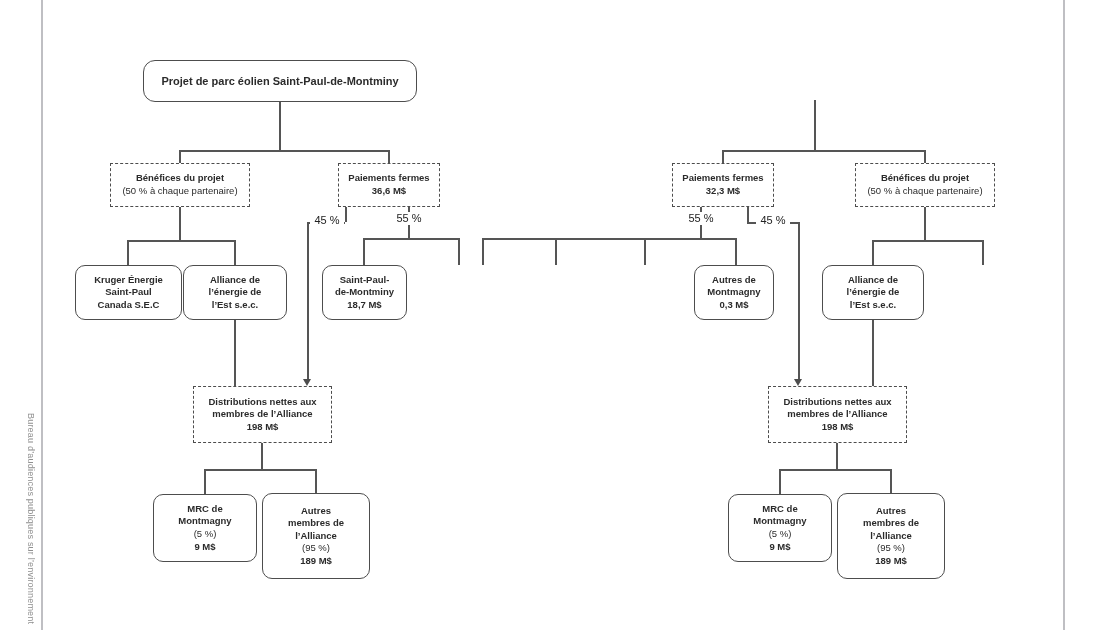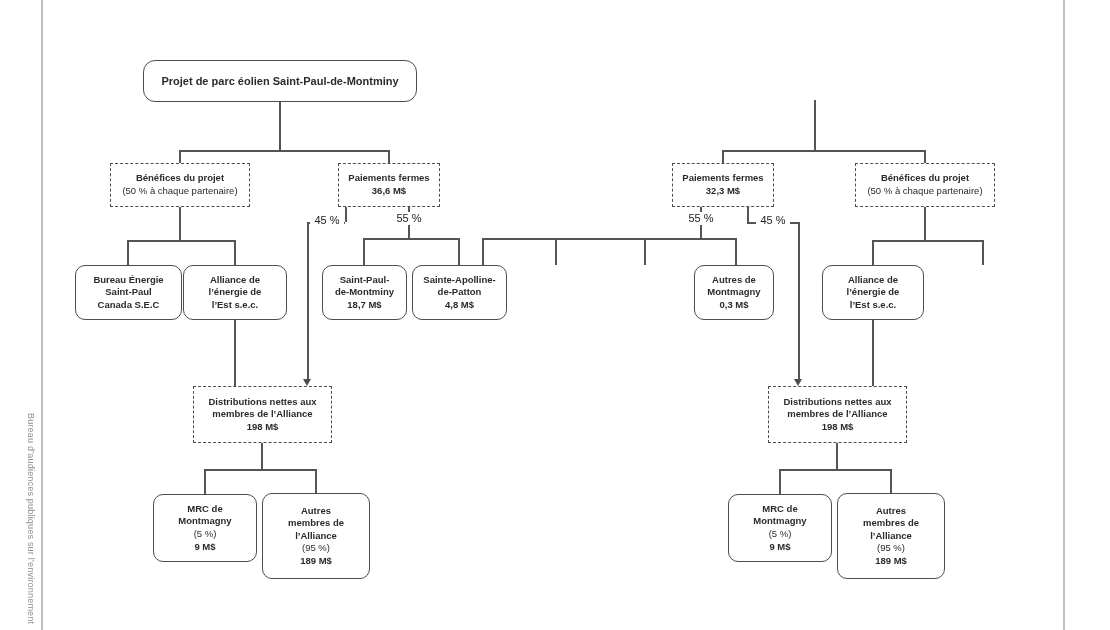--- a/index.html
+++ b/index.html
@@ -52,40 +52,35 @@
     <span>Bénéfices du projet</span>
     <span class="reg">(50 % à chaque partenaire)</span>
   </div>
 
   <div class="box dashed" style="left:338px;top:163px;width:100px;height:42px">
     <span>Paiements fermes</span>
     <span>36,6 M$</span>
   </div>
 
   <div class="box" style="left:75px;top:265px;width:105px;height:53px">
-    <span>Bureau Énergie</span>
+    <span>Kruger Énergie</span>
     <span>Saint-Paul</span>
     <span>Canada S.E.C</span>
   </div>
 
   <div class="box" style="left:183px;top:265px;width:102px;height:53px">
     <span>Alliance de</span>
     <span>l’énergie de</span>
     <span>l’Est s.e.c.</span>
   </div>
 
   <div class="box" style="left:322px;top:265px;width:83px;height:53px">
     <span>Saint-Paul-</span>
     <span>de-Montminy</span>
     <span>18,7 M$</span>
-  </div>
-  <div class="box" style="left:412px;top:265px;width:93px;height:53px">
-    <span>Sainte-Apolline-</span>
-    <span>de-Patton</span>
-    <span>4,8 M$</span>
   </div>
   <div class="box" style="left:694px;top:265px;width:78px;height:53px">
     <span>Autres de</span>
     <span>Montmagny</span>
     <span>0,3 M$</span>
   </div>
 
   <div class="box dashed" style="left:193px;top:386px;width:137px;height:55px">
     <span>Distributions nettes aux</span>
     <span>membres de l’Alliance</span>

